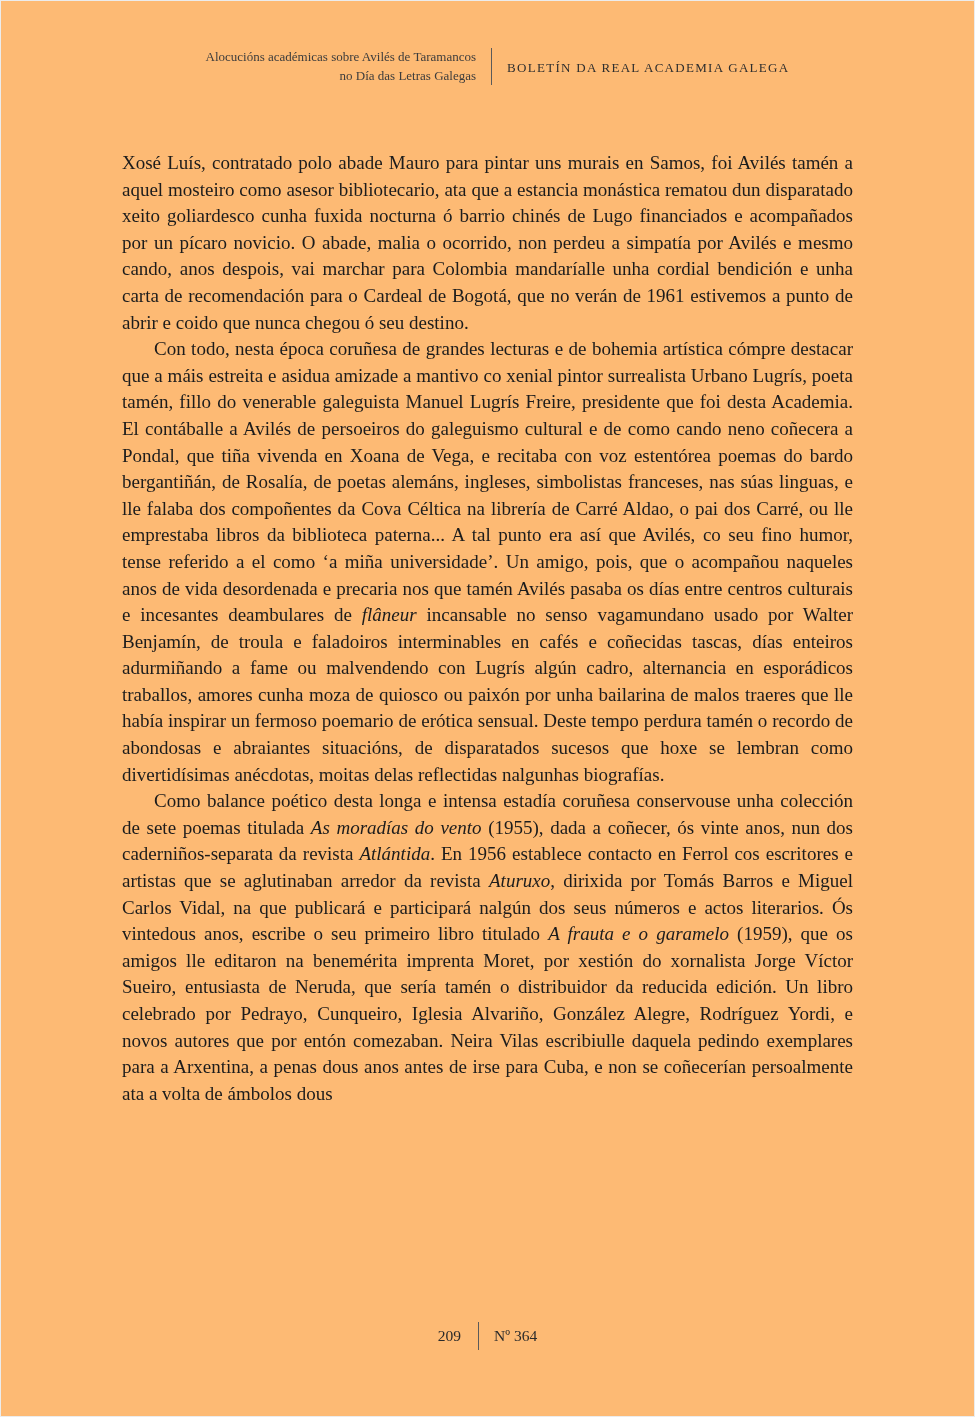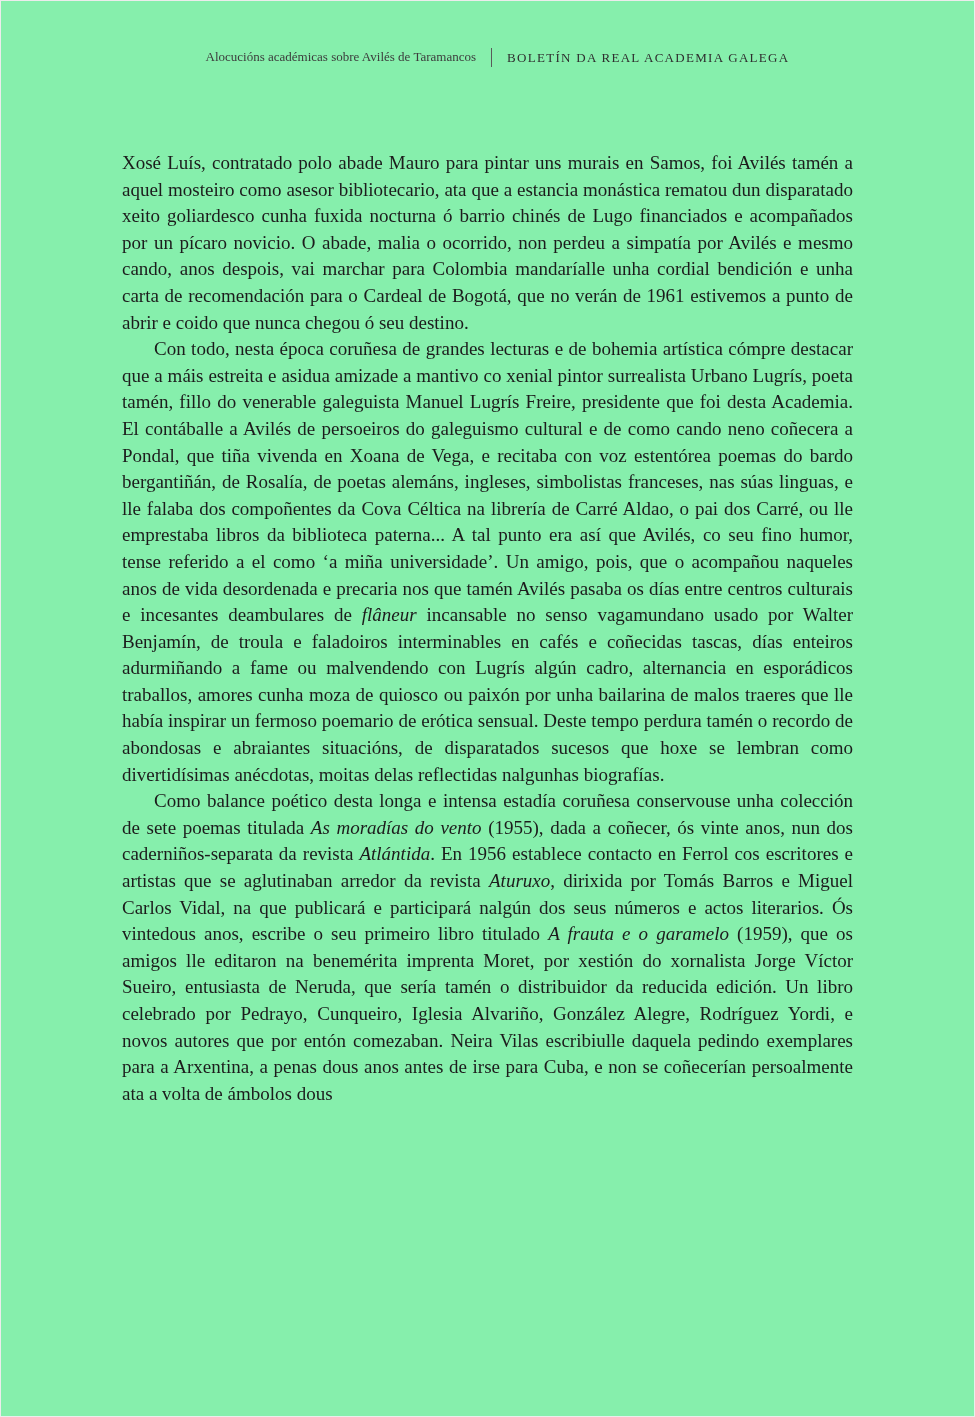--- a/index.html
+++ b/index.html
@@ -4,21 +4,21 @@
 <style>
   html, body {
     margin: 0;
     padding: 0;
     background: #ffffff;
   }
   .page {
     position: relative;
     width: 975px;
     height: 1417px;
-    background: #86efac;
+    background: #fdba74;
     font-family: "Liberation Serif", serif;
     color: #1e1e1e;
     overflow: hidden;
     box-shadow: inset 0 0 0 1px #ececec;
   }
   
   .header {
     position: absolute;
     top: 48px;
     left: 122px;
@@ -93,25 +93,31 @@
   }
 </style>
 </head>
 <body>
 
 <div class="page">
 
   <div class="header">
     <div class="running-title">
       <div>Alocucións académicas sobre Avilés de Taramancos</div>
+      <div>no Día das Letras Galegas</div>
     </div>
     <div class="header-divider"></div>
     <div class="journal-title">BOLETÍN DA REAL ACADEMIA GALEGA</div>
   </div>
 
   <div class="body-text" id="paragraphs">
       <p><span>Xosé Luís, contratado polo abade Mauro para pintar uns murais en Samos, foi Avilés tamén a aquel mosteiro como asesor bibliotecario, ata que a estancia monástica rematou dun disparatado xeito goliardesco cunha fuxida nocturna ó barrio chinés de Lugo financiados e acompañados por un pícaro novicio. O abade, malia o ocorrido, non perdeu a simpatía por Avilés e mesmo cando, anos despois, vai marchar para Colombia mandaríalle unha cordial bendición e unha carta de recomendación para o Cardeal de Bogotá, que no verán de 1961 estivemos a punto de abrir e coido que nunca chegou ó seu destino.</span></p>
       <p class="indent"><span>Con todo, nesta época coruñesa de grandes lecturas e de bohemia artística cómpre destacar que a máis estreita e asidua amizade a mantivo co xenial pintor surrealista Urbano Lugrís, poeta tamén, fillo do venerable galeguista Manuel Lugrís Freire, presidente que foi desta Academia. El contáballe a Avilés de persoeiros do galeguismo cultural e de como cando neno coñecera a Pondal, que tiña vivenda en Xoana de Vega, e recitaba con voz estentórea poemas do bardo bergantiñán, de Rosalía, de poetas alemáns, ingleses, simbolistas franceses, nas súas linguas, e lle falaba dos compoñentes da Cova Céltica na librería de Carré Aldao, o pai dos Carré, ou lle emprestaba libros da biblioteca paterna... A tal punto era así que Avilés, co seu fino humor, tense referido a el como ‘a miña universidade’. Un amigo, pois, que o acompañou naqueles anos de vida desordenada e precaria nos que tamén Avilés pasaba os días entre centros culturais e incesantes deambulares de </span><em>flâneur</em><span> incansable no senso vagamundano usado por Walter Benjamín, de troula e faladoiros interminables en cafés e coñecidas tascas, días enteiros adurmiñando a fame ou malvendendo con Lugrís algún cadro, alternancia en esporádicos traballos, amores cunha moza de quiosco ou paixón por unha bailarina de malos traeres que lle había inspirar un fermoso poemario de erótica sensual. Deste tempo perdura tamén o recordo de abondosas e abraiantes situacións, de disparatados sucesos que hoxe se lembran como divertidísimas anécdotas, moitas delas reflectidas nalgunhas biografías.</span></p>
       <p class="indent"><span>Como balance poético desta longa e intensa estadía coruñesa conservouse unha colección de sete poemas titulada </span><em>As moradías do vento</em><span> (1955), dada a coñecer, ós vinte anos, nun dos caderniños-separata da revista </span><em>Atlántida</em><span>. En 1956 establece contacto en Ferrol cos escritores e artistas que se aglutinaban arredor da revista </span><em>Aturuxo</em><span>, dirixida por Tomás Barros e Miguel Carlos Vidal, na que publicará e participará nalgún dos seus números e actos literarios. Ós vintedous anos, escribe o seu primeiro libro titulado </span><em>A frauta e o garamelo</em><span> (1959), que os amigos lle editaron na benemérita imprenta Moret, por xestión do xornalista Jorge Víctor Sueiro, entusiasta de Neruda, que sería tamén o distribuidor da reducida edición. Un libro celebrado por Pedrayo, Cunqueiro, Iglesia Alvariño, González Alegre, Rodríguez Yordi, e novos autores que por entón comezaban. Neira Vilas escribiulle daquela pedindo exemplares para a Arxentina, a penas dous anos antes de irse para Cuba, e non se coñecerían persoalmente ata a volta de ámbolos dous</span></p>
     </div>
 
+  <div class="footer">
+    <span class="footer-page-num">209</span>
+    <span class="footer-divider"></span>
+    <span class="footer-issue">Nº 364</span>
+  </div>
 
 </div>
 
 </body></html>

